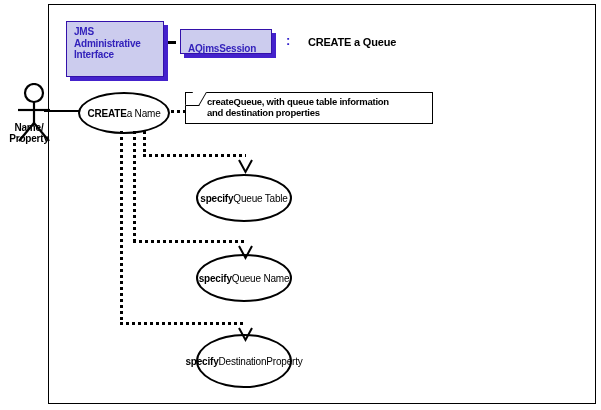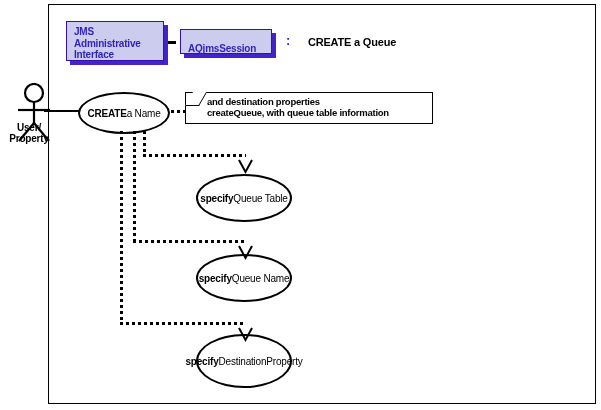--- a/index.html
+++ b/index.html
@@ -29,21 +29,21 @@
     border:1px solid #3311aa;
     box-sizing:border-box;
     color:#3322bb;
     font-weight:bold;
     font-size:10px;
     line-height:11.5px;
     letter-spacing:-0.2px;
     padding:4px 6px 3px 7px;
     box-shadow:4px 4px 0 0 #4422cc;
   }
-  #box-jms{ left:66px; top:21px; width:98px; height:40px; }
+  #box-jms{ left:66px; top:21px; width:98px; height:56px; }
   #box-aq { left:180px; top:29px; width:92px; height:25px; padding-top:13px;}
   .colon{
     position:absolute;
     left:286px; top:33px;
     color:#3322cc;
     font-weight:bold;
     font-size:13px;
     line-height:15px;
   }
   .hdr-title{
@@ -170,21 +170,21 @@
   <div class="actor">
     <svg width="48" height="62" viewBox="0 0 48 62">
       <circle cx="24" cy="10" r="9" fill="none" stroke="#000" stroke-width="2.2"></circle>
       <line x1="24" y1="19" x2="24" y2="42" stroke="#000" stroke-width="2.2"></line>
       <line x1="8" y1="27" x2="40" y2="27" stroke="#000" stroke-width="2.2"></line>
       <line x1="24" y1="40" x2="9" y2="58" stroke="#000" stroke-width="2.2"></line>
       <line x1="24" y1="40" x2="39" y2="58" stroke="#000" stroke-width="2.2"></line>
     </svg>
   </div>
   <div class="actor-label">
-    <div>User/</div>
+    <div>Name/</div>
     <div>Property</div>
   </div>
 
   <div class="ln" style="left:44px;top:110px;width:36px;height:2px;"></div>
 
   <div class="uc" id="uc-create">
     <div class="l1">CREATE</div>
     <div class="l2">a Name</div>
   </div>
 
@@ -201,22 +201,22 @@
   <div class="uc" id="uc-dprop">
     <div class="l1">specify</div>
     <div class="l2">Destination</div>
     <div class="l3">Property</div>
   </div>
 
   <div class="note">
     <div class="note-body"></div>
     <div class="note-fold"></div>
     <div class="note-text">
+      <div>createQueue, with queue table information</div>
       <div>and destination properties</div>
-      <div>createQueue, with queue table information</div>
     </div>
   </div>
 
   <div class="hdot" style="left:171px;top:110px;width:15px;"></div>
 
   <div class="vdot" style="left:120px;top:131px;height:194px;"></div>
 
   <div class="vdot" style="left:133px;top:131px;height:112px;"></div>
 
   <div class="vdot" style="left:143px;top:131px;height:25px;"></div>

